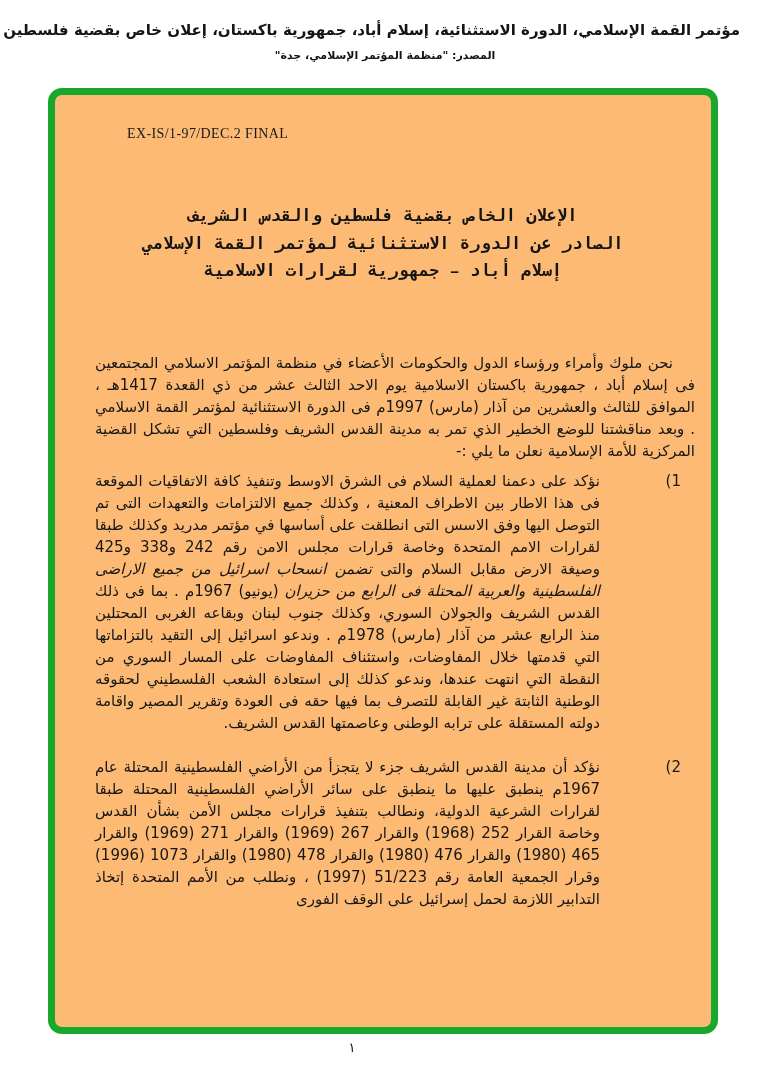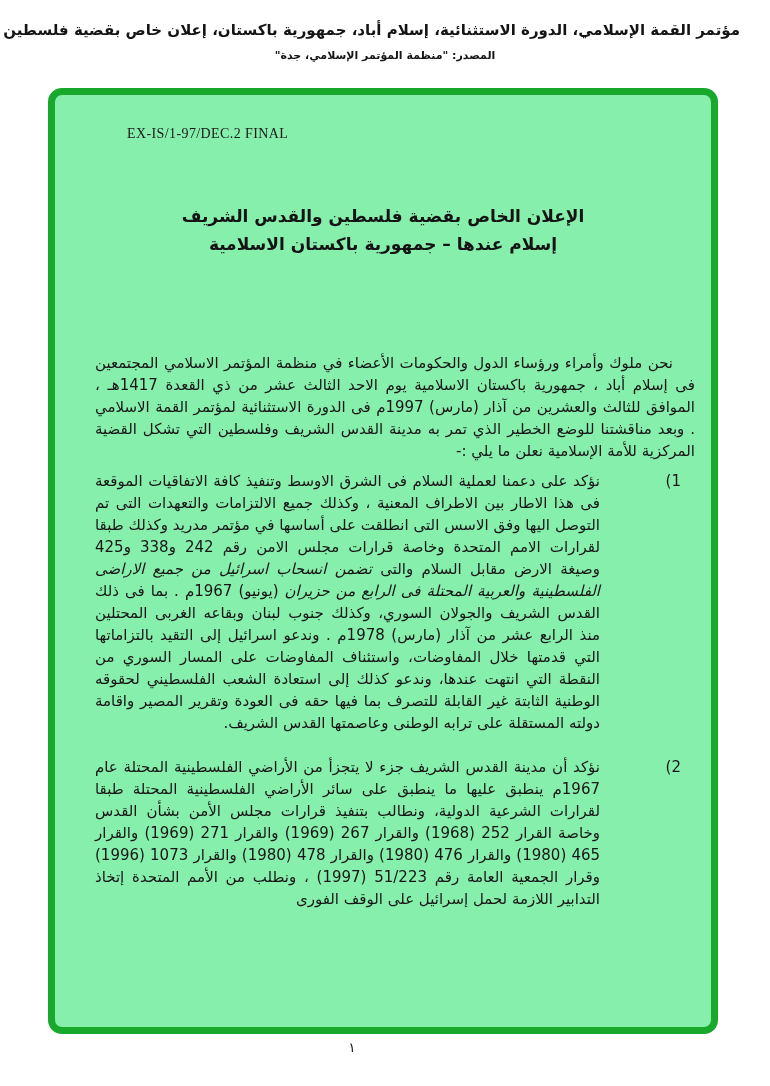--- a/index.html
+++ b/index.html
@@ -35,21 +35,21 @@
   }
 
   
   .green-box {
     position: absolute;
     left: 48px; top: 88px;
     width: 670px; height: 946px;
     box-sizing: border-box;
     border: 7px solid #17a82c;
     border-radius: 14px;
-    background: #86efac;
+    background: #fdba74;
   }
 
   
   .doc-ref {
     position: absolute;
     left: 72px; top: 31px;
     font-family: "Liberation Serif", serif;
     font-size: 14px;
     letter-spacing: 0.4px;
     color: #1a1a1a;
@@ -58,20 +58,21 @@
 
   
   .title-block {
     position: absolute;
     top: 108px; left: 0; right: 0;
     direction: rtl;
     text-align: center;
     font-weight: bold;
     font-size: 17px;
     line-height: 27.5px;
+    font-family: Liberation Mono, monospace;
   }
 
   
   .body-col {
     position: absolute;
     top: 257px; left: 40px; right: 16px;
     direction: rtl;
     font-size: 15px;
     line-height: 22px;
     text-align: justify;
@@ -119,21 +120,22 @@
 
 <div class="hdr1">مؤتمر القمة الإسلامي، الدورة الاستثنائية، إسلام أباد، جمهورية باكستان، إعلان خاص بقضية فلسطين والقدس ا،</div>
 <div class="hdr2">المصدر: "منظمة المؤتمر الإسلامي، جدة"</div>
 
 <div class="green-box" style="border-color: rgb(23, 168, 44);">
 
   <div class="doc-ref">EX-IS/1-97/DEC.2 FINAL</div>
 
   <div class="title-block">
     <div>الإعلان الخاص بقضية فلسطين والقدس الشريف</div>
-    <div>إسلام عندها – جمهورية باكستان الاسلامية</div>
+    <div>الصادر عن الدورة الاستثنائية لمؤتمر القمة الإسلامي</div>
+    <div>إسلام أباد – جمهورية لقرارات الاسلامية</div>
   </div>
 
   <div class="body-col">
 
     <p class="intro">نحن ملوك وأمراء ورؤساء الدول والحكومات الأعضاء في منظمة المؤتمر الاسلامي المجتمعين فى إسلام أباد ، جمهورية باكستان الاسلامية يوم الاحد الثالث عشر من ذي القعدة 1417هـ ، الموافق للثالث والعشرين من آذار (مارس) 1997م فى الدورة الاستثنائية لمؤتمر القمة الاسلامي . وبعد مناقشتنا للوضع الخطير الذي تمر به مدينة القدس الشريف وفلسطين التي تشكل القضية المركزية للأمة الإسلامية نعلن ما يلي :-</p>
 
     <div class="item item-1">
       <div class="item-marker">1)</div>
       <div class="item-text"><span class="lead">نؤكد</span><span> على دعمنا لعملية السلام فى الشرق الاوسط وتنفيذ كافة الاتفاقيات الموقعة فى هذا الاطار بين الاطراف المعنية ، وكذلك جميع الالتزامات والتعهدات التى تم التوصل اليها وفق الاسس التى انطلقت على أساسها في مؤتمر مدريد وكذلك طبقا لقرارات الامم المتحدة وخاصة قرارات مجلس الامن رقم 242 و338 و425 وصيغة الارض مقابل السلام والتى </span><span class="it">تضمن انسحاب اسرائيل من جميع الاراضى الفلسطينية والعربية المحتلة فى الرابع من حزيران </span><span>(يونيو) 1967م . بما فى ذلك القدس الشريف والجولان السوري، وكذلك جنوب لبنان وبقاعه الغربى المحتلين منذ الرابع عشر من آذار (مارس) 1978م . وندعو اسرائيل إلى التقيد بالتزاماتها التي قدمتها خلال المفاوضات، واستئناف المفاوضات على المسار السوري من النقطة التي انتهت عندها، وندعو كذلك إلى استعادة الشعب الفلسطيني لحقوقه الوطنية الثابتة غير القابلة للتصرف بما فيها حقه فى العودة وتقرير المصير واقامة دولته المستقلة على ترابه الوطنى وعاصمتها القدس الشريف.</span></div>
     </div>

